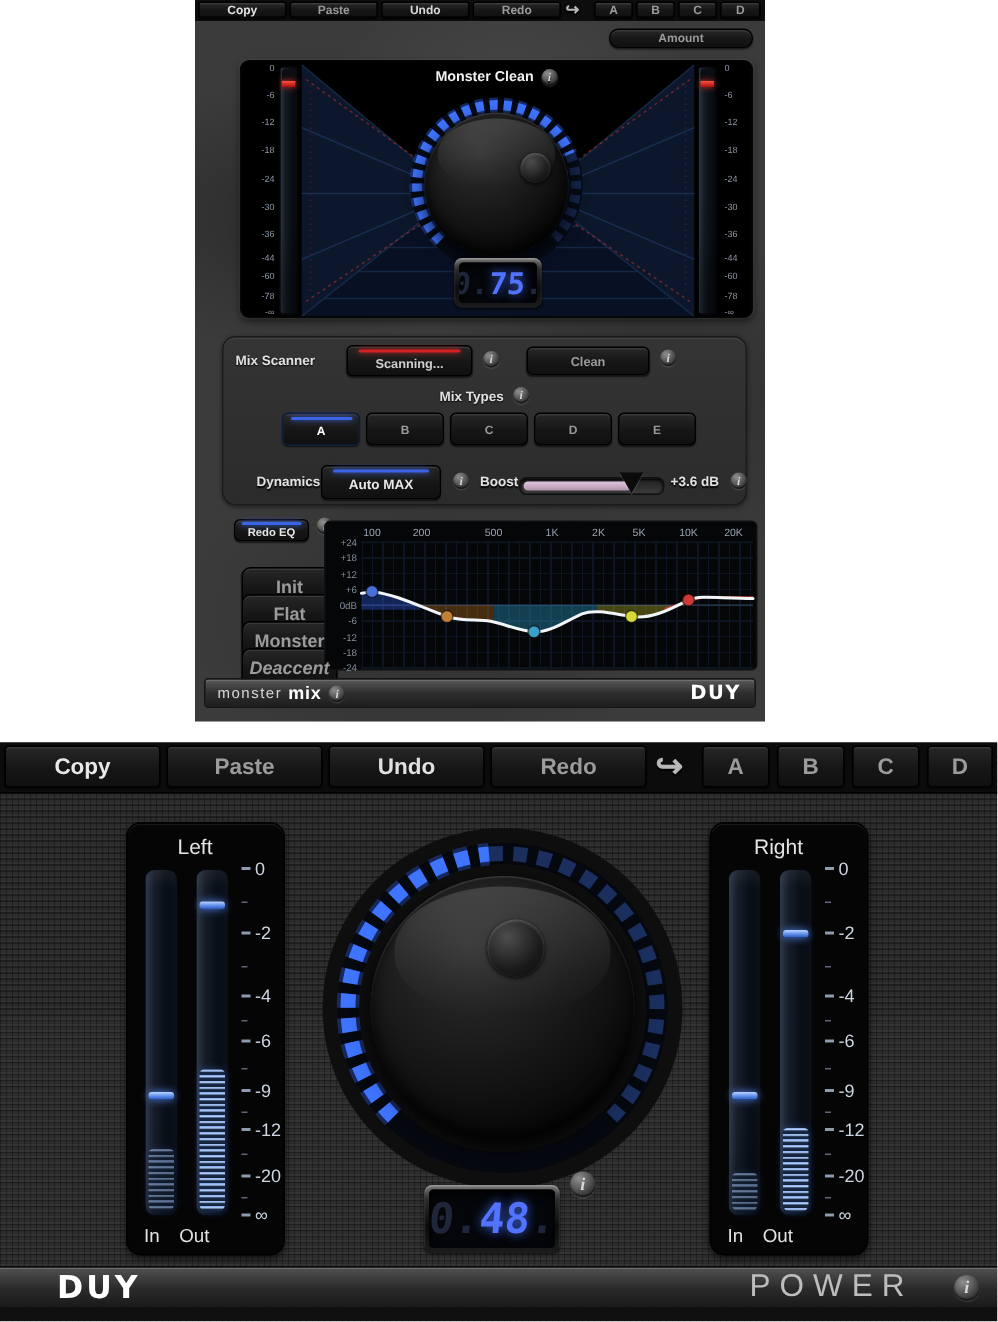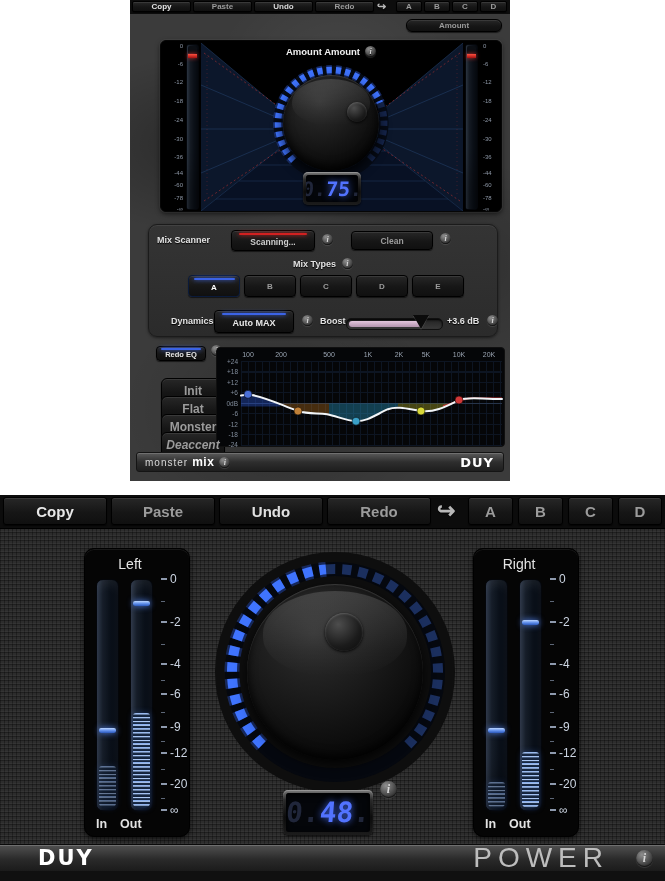--- a/index.html
+++ b/index.html
@@ -113,32 +113,32 @@
   .pw-peak{position:absolute;left:2px;right:2px;height:5px;border-radius:2px;
       background:linear-gradient(180deg,#bcd6ff,#5e8dea 55%,#2b58ba);box-shadow:0 0 6px rgba(90,140,255,.9);}
   .pw-fill{position:absolute;left:2px;right:2px;bottom:2px;border-radius:3px 3px 5px 5px;
       background:repeating-linear-gradient(180deg,#84abec 0px,#b0cbf6 1px,#182a46 2px,#14223a 3.8px);
       box-shadow:0 0 6px rgba(70,120,230,.35);}
   .pw-fill.dim{opacity:.55;}
   .pw-scale{position:absolute;left:76px;top:30px;width:28px;height:232px;}
   .pw-scale span{position:absolute;left:9px;font-size:12px;color:#ccd5e2;line-height:14px;}
   .pw-scale span::before{content:"";position:absolute;left:-9px;top:6px;width:6px;height:2px;background:#8e9aae;}
   .pw-scale .mt{position:absolute;left:0;width:4px;height:1px;background:#5d6777;}
-  .pw-inout{position:absolute;left:0;top:268px;width:76px;display:flex;color:#e2e2e2;font-size:12.5px;font-weight:bold;}
+  .pw-inout{position:absolute;left:0;top:268px;width:76px;display:flex;color:#e2e2e2;font-size:12.5px;}
   .pw-inout .in{margin-left:11px;}
   .pw-inout .out{margin-left:13px;}
 
   .pw-knob{position:absolute;left:214px;top:56px;width:242px;height:242px;}
   .pw-display{left:283px;top:295px;width:90px;height:45px;}
   .pw-display .seg-text{font-size:28px;}
   .pw-footer{position:absolute;left:0;top:349px;width:665px;height:27px;
       background:linear-gradient(180deg,#515151,#2a2a2a 55%,#1b1b1b);border-top:1px solid #0a0a0a;
       display:flex;align-items:center;box-sizing:border-box;box-shadow:inset 0 1px 0 rgba(255,255,255,.18);}
   .pw-logo{margin-left:38px;color:#fff;font-size:21px;font-weight:bold;letter-spacing:2px;font-family:"DejaVu Sans",sans-serif;}
-  .pw-product{position:absolute;right:56px;color:#bdbdbd;font-size:28px;letter-spacing:6px;}
+  .pw-product{position:absolute;right:56px;color:#bdbdbd;font-size:21px;letter-spacing:6px;}
   .pw-footer .info-icon{position:absolute;right:12px;}
   .pw-strip{position:absolute;left:0;top:376px;width:665px;height:10px;background:#101010;}
 </style>
 </head>
 <body>
 
 <div class="stage">
 
   <div class="mm">
 
@@ -241,21 +241,21 @@
         <span style="top:73px">-24</span>
         <span style="top:92px">-30</span>
         <span style="top:110px">-36</span>
         <span style="top:126px">-44</span>
         <span style="top:138px">-60</span>
         <span style="top:151px">-78</span>
         <span style="top:162px">-∞</span>
       </div>
 
       <div class="mm-title">
-        <span>Amount Amount</span>
+        <span>Monster Clean</span>
         <span class="info-icon i11">i</span>
       </div>
 
       <div class="mm-knob">
         <svg width="124" height="124" viewBox="0 0 124 124">
           <circle cx="62" cy="62" r="53" fill="none" stroke="#060b16" stroke-width="9"></circle>
           <path d="M110.97,41.72 A53,53 0 0 1 99.47,99.47" fill="none" stroke="#15254c" stroke-width="7" stroke-dasharray="5.2,4.05"></path>
           <path d="M24.53,99.47 A53,53 0 1 1 110.97,41.72" fill="none" stroke="rgba(60,110,255,0.35)" stroke-width="10" stroke-dasharray="5.2,4.05"></path>
           <path d="M24.53,99.47 A53,53 0 1 1 110.97,41.72" fill="none" stroke="#3f74ff" stroke-width="6.5" stroke-dasharray="5.2,4.05"></path>
         </svg>

